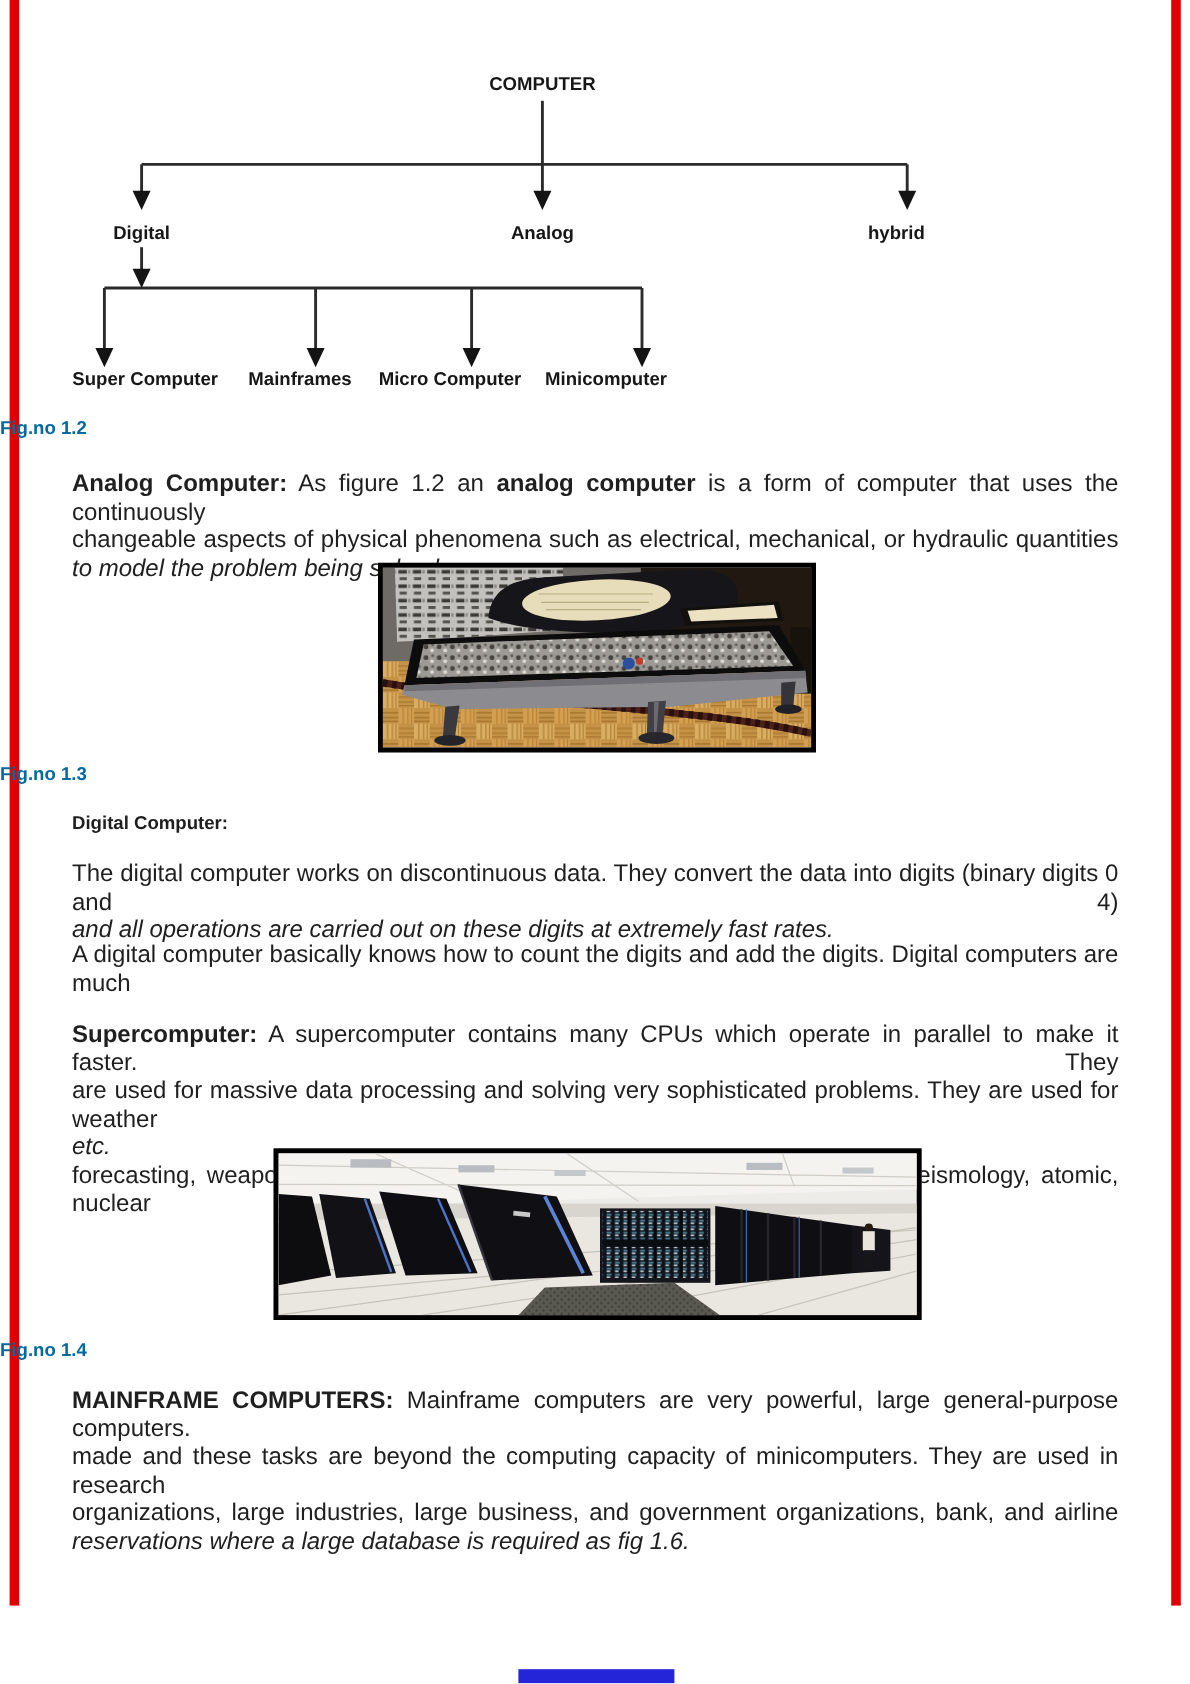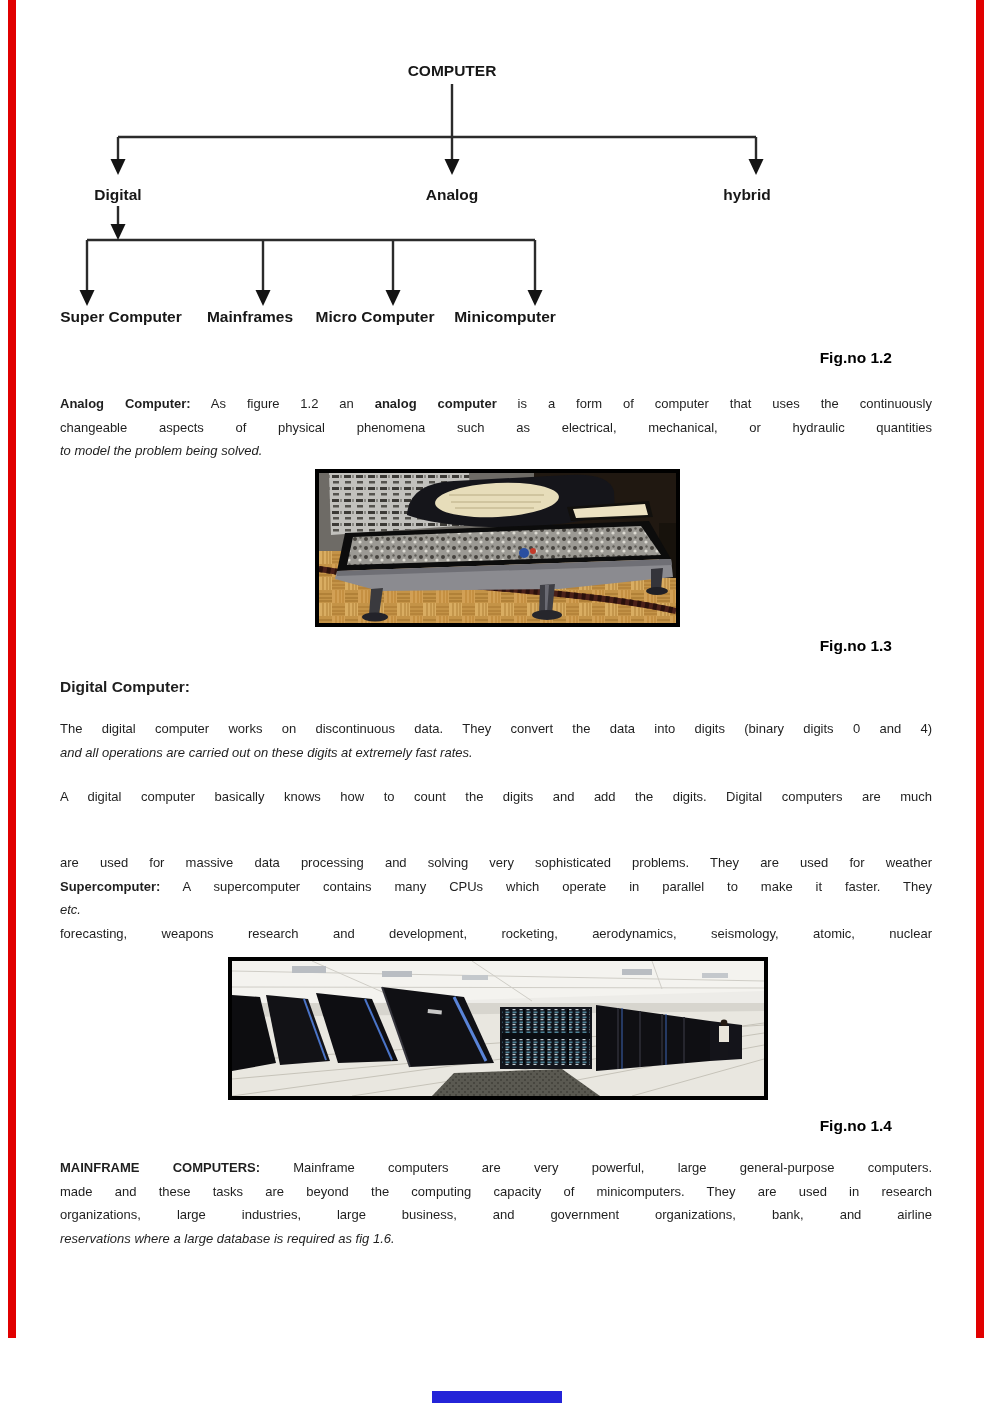--- a/index.html
+++ b/index.html
@@ -8,25 +8,25 @@
   .vbar{position:absolute;top:0;width:8px;height:1338px;background:#e10000;}
   .vbar.left{left:8px;}
   .vbar.right{left:976px;}
   .bluebar{position:absolute;left:432px;top:1391px;width:130px;height:12px;background:#2424d8;}
 
   
   .diagram{position:absolute;left:0;top:0;width:992px;height:345px;}
   .dlines{position:absolute;left:0;top:0;}
   .dlabel{position:absolute;transform:translateX(-50%);font-weight:bold;font-size:15.5px;
           white-space:nowrap;color:#171717;}
-  .caption{position:absolute;left:0;width:892px;text-align:right;font-weight:bold;
-           font-size:15.5px;color:#000000;}
+  .caption{position:absolute;left:0;width:892px;text-align:left;font-weight:bold;
+           font-size:15.5px;color:#0369a1;}
 
   
-  .para{position:absolute;left:60px;width:872px;font-size:13px;line-height:23.5px;margin:0;}
+  .para{position:absolute;left:60px;width:872px;font-size:20px;line-height:23.5px;margin:0;}
   .jl{text-align:justify;text-align-last:justify;}
   .jl.last{text-align:right;text-align-last:left;font-style:italic;}
   .heading{position:absolute;left:60px;font-size:15.5px;font-weight:bold;margin:0;}
 
   .fig{position:absolute;border:4px solid #000;box-sizing:border-box;overflow:hidden;background:#888;}
   .fig svg{display:block;width:100%;height:100%;}
 </style>
 </head>
 <body>
 
@@ -139,22 +139,22 @@
   <div class="para" style="top:717px">
     <div class="jl">The digital computer works on discontinuous data. They convert the data into digits (binary digits 0 and 4)</div>
     <div class="jl last">and all operations are carried out on these digits at extremely fast rates.</div>
   </div>
 
   <div class="para" style="top:785px">
     <div class="jl">A digital computer basically knows how to count the digits and add the digits. Digital computers are much</div>
   </div>
 
   <div class="para" style="top:851px">
+    <div class="jl"><b>Supercomputer:</b><span> A supercomputer contains many CPUs which operate in parallel to make it faster. They</span></div>
     <div class="jl">are used for massive data processing and solving very sophisticated problems. They are used for weather</div>
-    <div class="jl"><b>Supercomputer:</b><span> A supercomputer contains many CPUs which operate in parallel to make it faster. They</span></div>
     <div class="jl last">etc.</div>
     <div class="jl">forecasting, weapons research and development, rocketing, aerodynamics, seismology, atomic, nuclear</div>
   </div>
 
   <div class="fig" style="left:228px;top:957px;width:540px;height:143px">
     <svg viewBox="0 0 532 135" preserveAspectRatio="none">
       <defs>
         <pattern id="f4rk" width="7" height="5" patternUnits="userSpaceOnUse">
           <rect width="7" height="5" fill="#0f141c"></rect>
           <rect x="0.5" y="0.5" width="4" height="1.6" fill="#4e8296"></rect>

